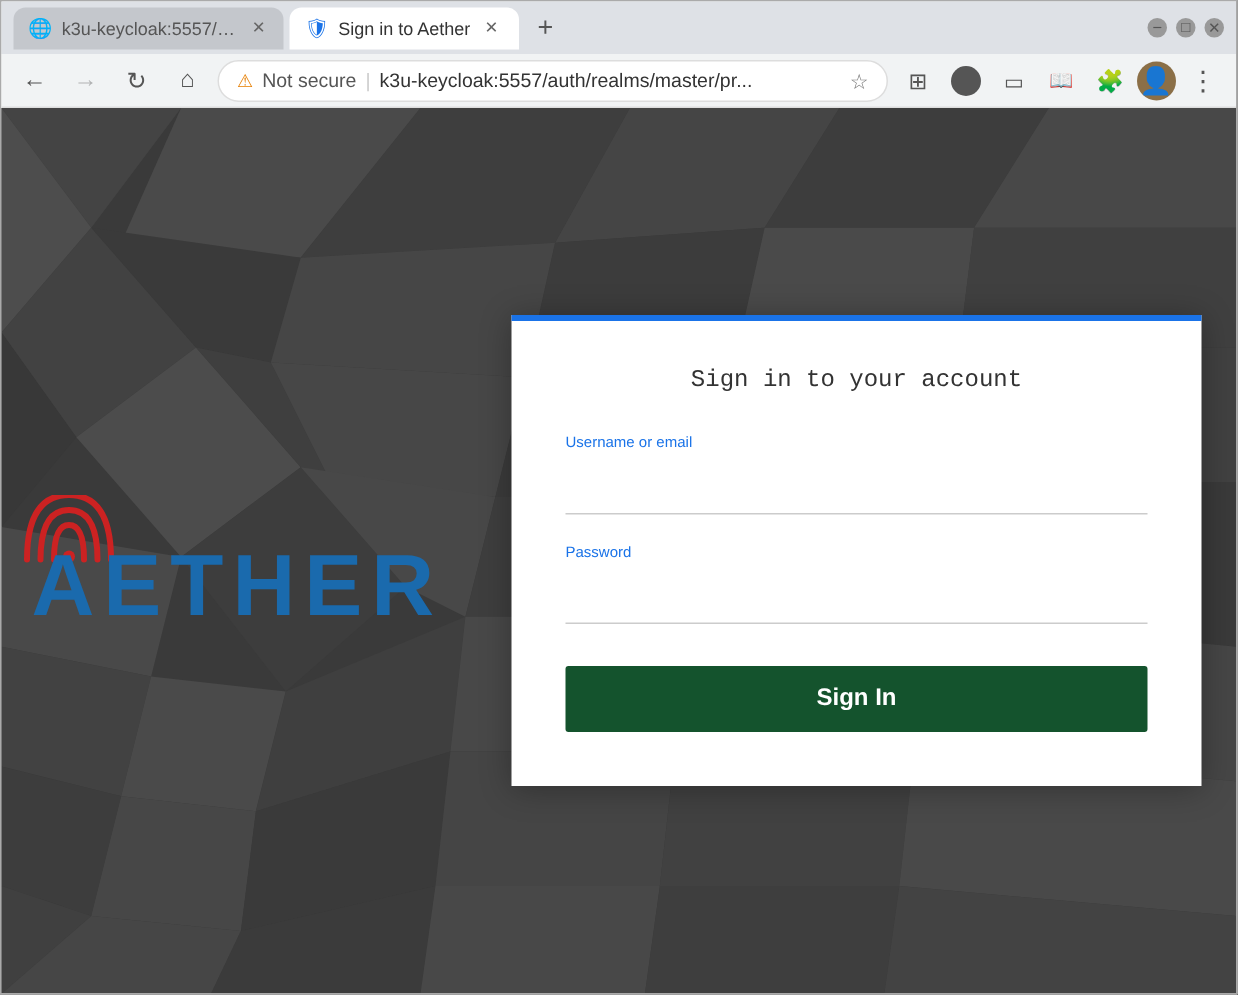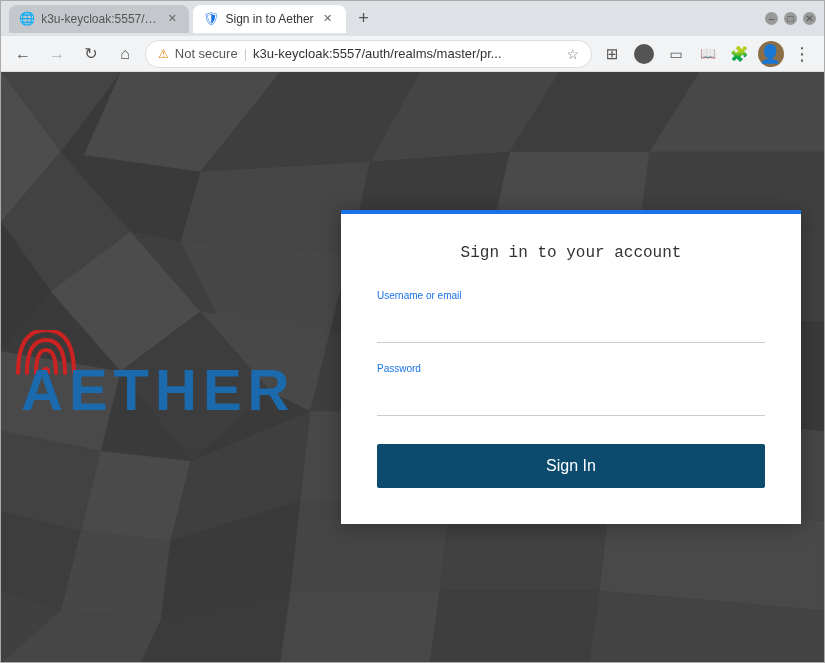--- a/index.html
+++ b/index.html
@@ -224,27 +224,28 @@
       border-bottom: 1px solid #ccc;
       font-size: 14px;
       padding: 0 4px;
       outline: none;
       color: #333;
     }
 
     .sign-in-btn {
       width: 100%;
       height: 44px;
-      background: #0c4a6e;
+      background: #14532d;
       color: #fff;
       border: none;
       font-size: 16px;
       cursor: pointer;
       border-radius: 2px;
       margin-top: 8px;
+      font-weight: bold;
     }
   </style>
 </head>
 <body>
 
 <div class="browser-window">
 
   <div class="title-bar">
 
     <div class="tab-inactive">

